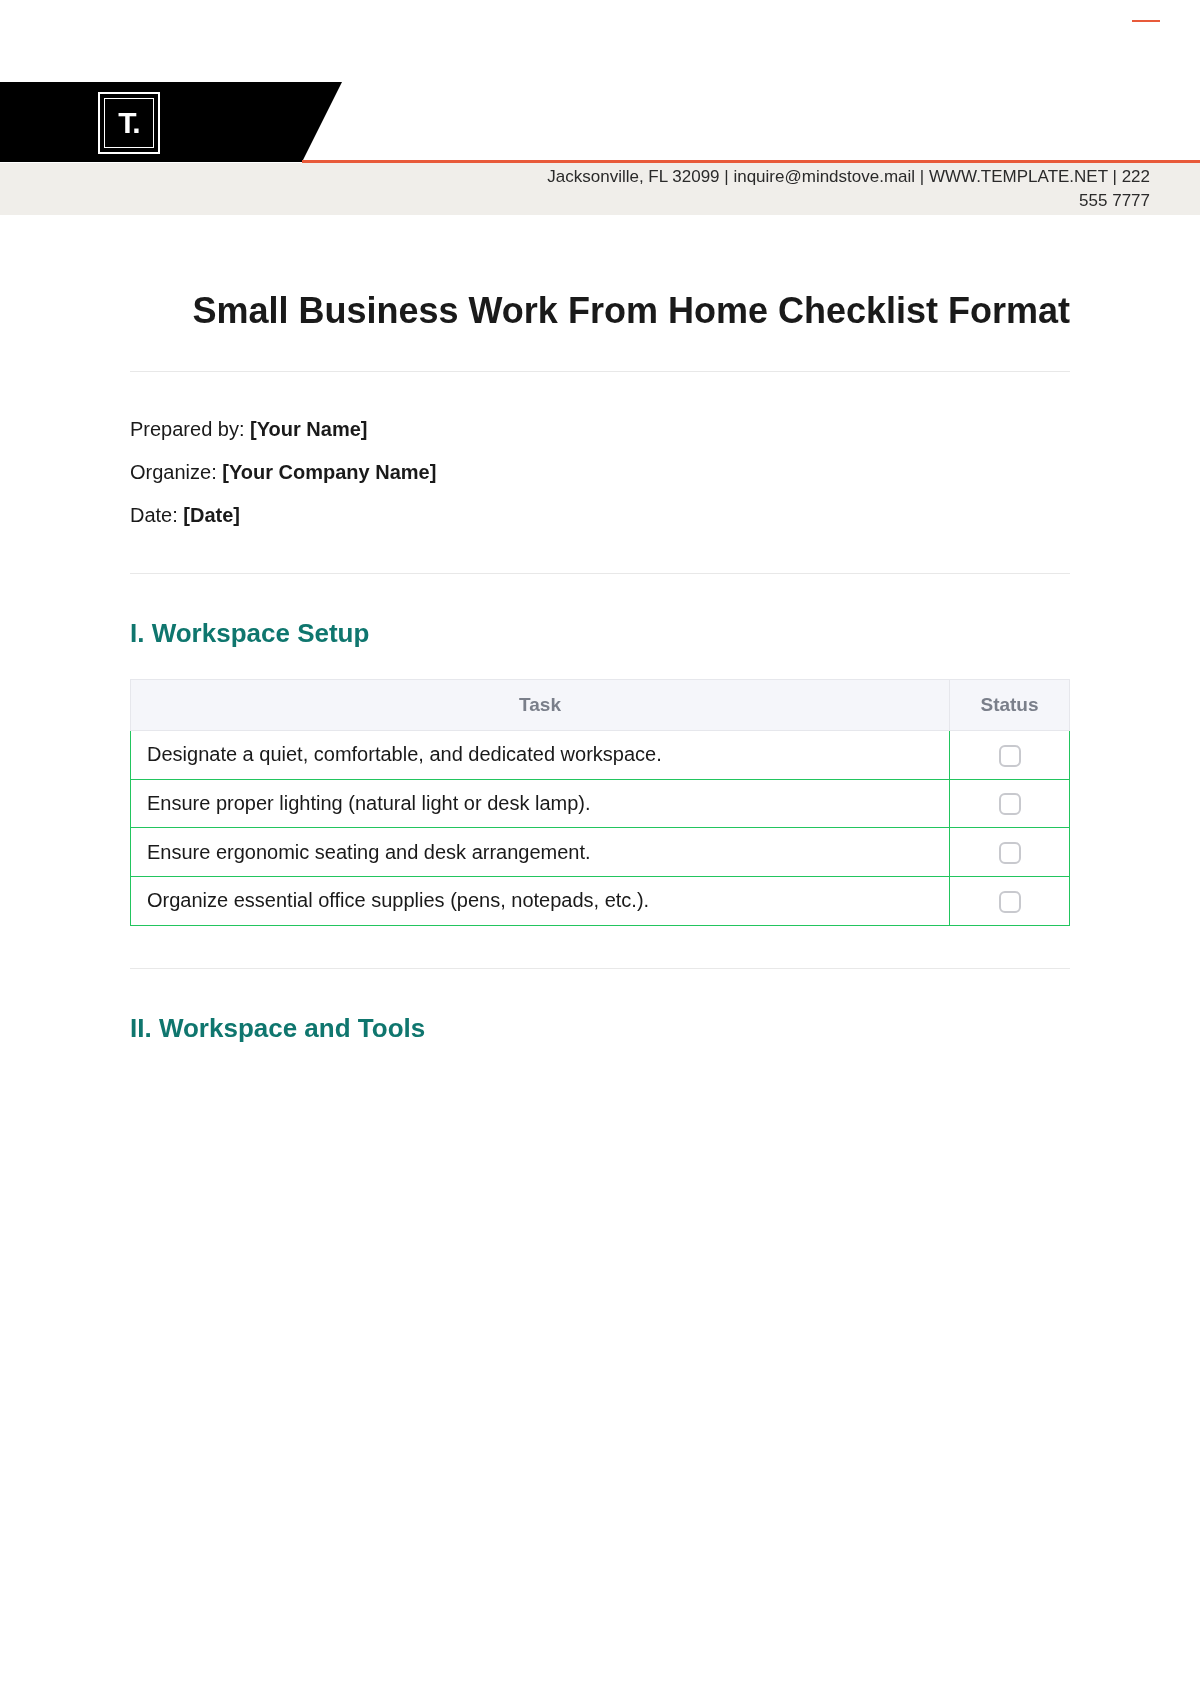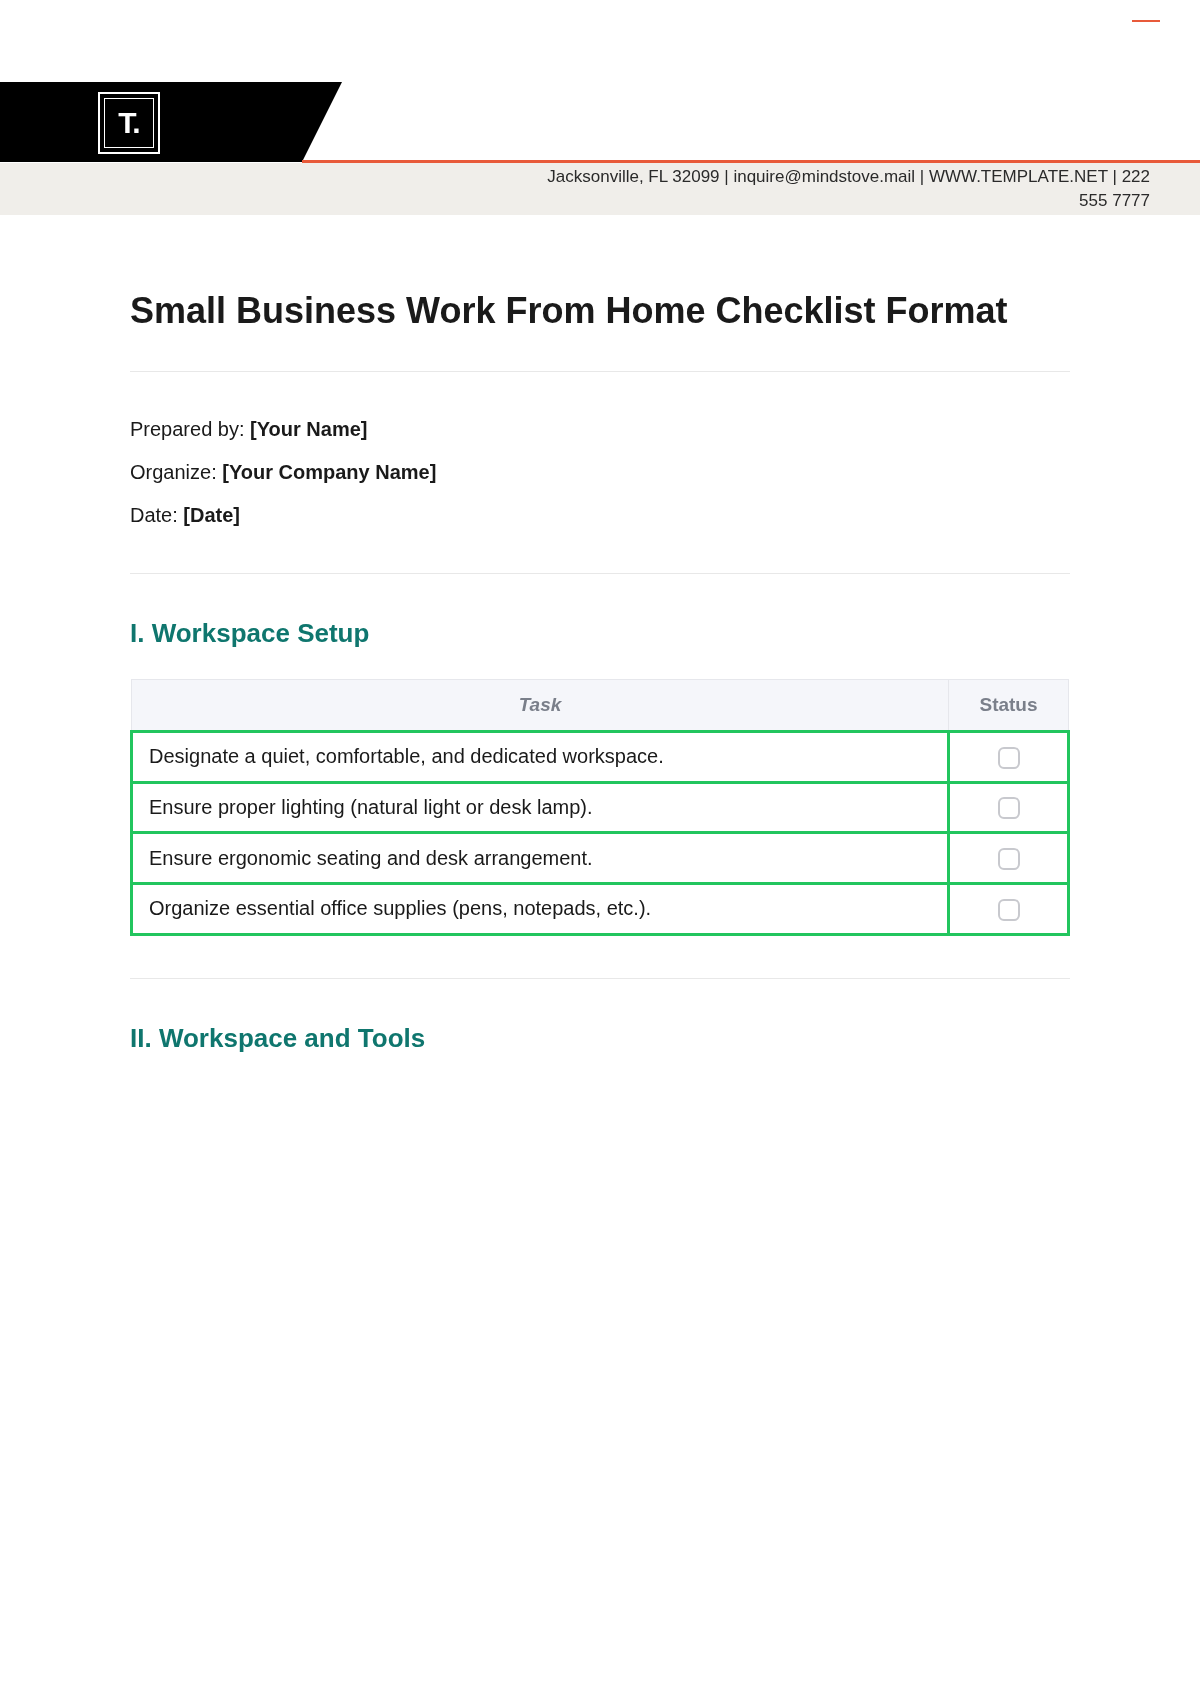--- a/index.html
+++ b/index.html
@@ -87,21 +87,21 @@
   }
   .content {
     position: absolute;
     top: 288px;
     left: 130px;
     right: 130px;
   }
   .title {
     font-size: 36px;
     font-weight: 700;
-    text-align: left;
+    text-align: right;
     line-height: 1.3;
     color: #1a1a1a;
     margin-bottom: 36px;
   }
   .hr {
     border: none;
     border-top: 1.5px solid #e8e8e8;
     margin: 0;
   }
   .meta {
@@ -130,26 +130,26 @@
   }
   table.checklist th {
     background: #f5f6fa;
     color: #7a7f8a;
     font-weight: 700;
     font-size: 19px;
     padding: 14px 16px;
     border: 1px solid #e6e7ec;
     text-align: center;
   }
-  table.checklist th:first-child { width: auto; font-style: italic; }
+  table.checklist th:first-child { width: auto; }
   table.checklist th:last-child { width: 120px; }
   table.checklist td {
     font-size: 20px;
     padding: 12px 16px;
-    border: 3px solid #22c55e;
+    border: 1px solid #22c55e;
     color: #1a1a1a;
   }
   table.checklist td.status {
     text-align: center;
   }
   .checkbox {
     display: inline-block;
     width: 22px;
     height: 22px;
     border: 2px solid #c8c9ce;

